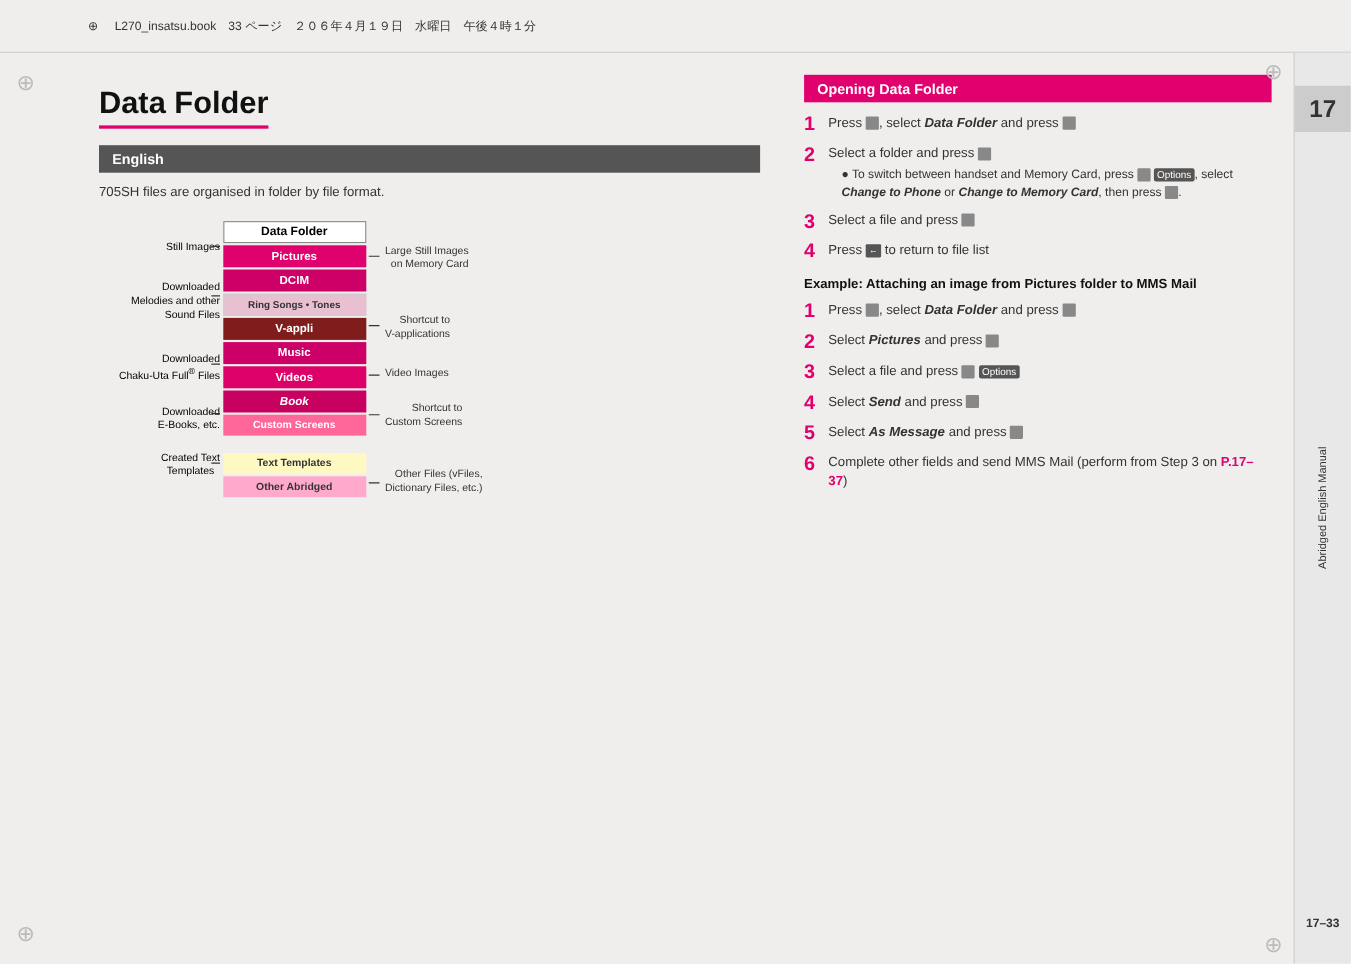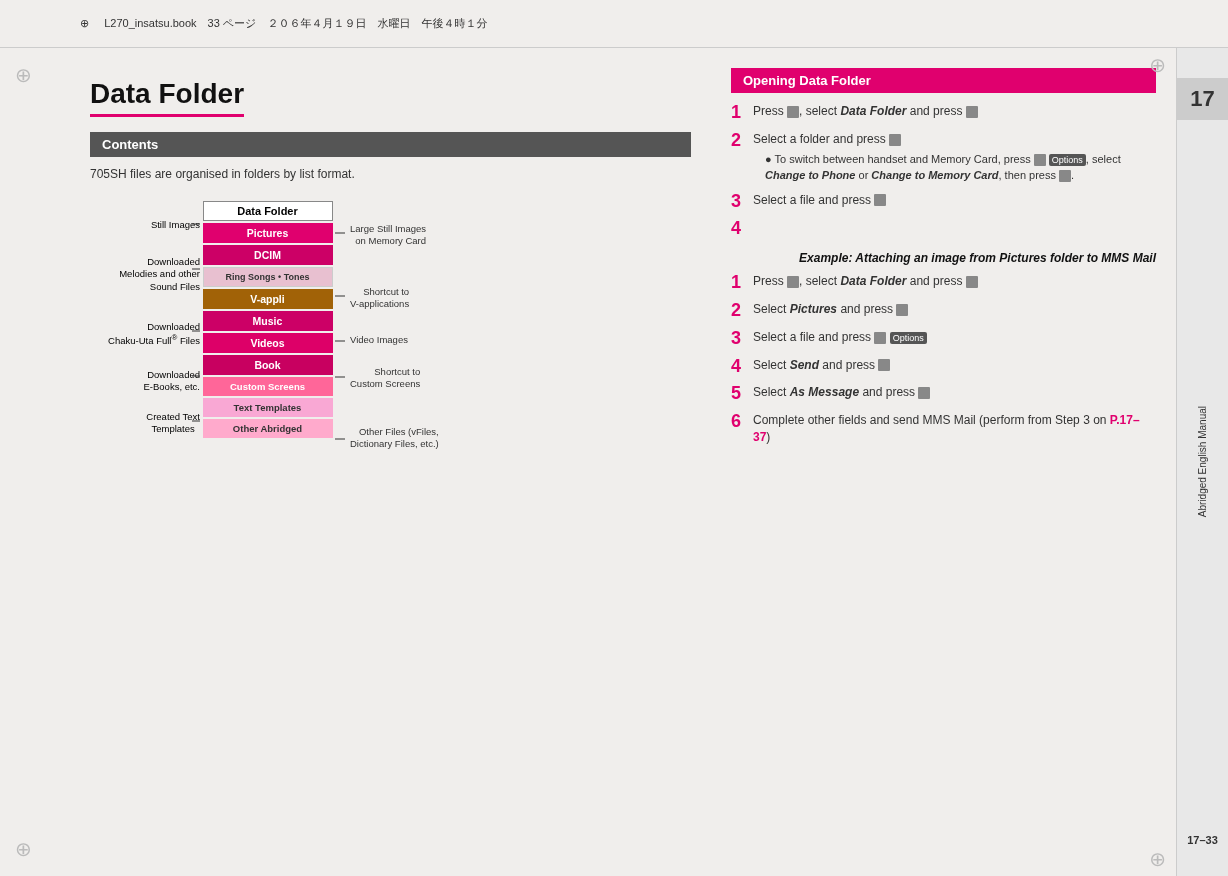--- a/index.html
+++ b/index.html
@@ -149,26 +149,24 @@
       font-size: 12px;
       color: #333;
       flex: 1;
       line-height: 1.4;
     }
     .step-text .bold { font-weight: bold; font-style: italic; }
 
     
     .example-heading {
       font-size: 12px;
-      font-style: italic;
       font-weight: bold;
       color: #111;
       margin-bottom: 8px;
       margin-top: 5px;
-      text-align: right;
     }
 
     .folder-box-title {
       background: white;
       border: 1.5px solid #888;
       padding: 3px 12px;
       font-size: 11px;
       font-weight: bold;
       text-align: center;
       width: 130px;
@@ -178,26 +176,26 @@
       padding: 4px 0;
       font-size: 10.5px;
       font-weight: bold;
       text-align: center;
       width: 130px;
       color: white;
     }
     .fb-pictures { background: #e0006e; }
     .fb-dcim { background: #cc0066; }
     .fb-ring { background: #d9a0b0; color: #333; border: 1px solid #ccc; }
-    .fb-vappli { background: #a16207; }
+    .fb-vappli { background: #7f1d1d; }
     .fb-music { background: #cc0066; }
     .fb-videos { background: #dd0068; }
-    .fb-book { background: #c80060; }
+    .fb-book { background: #c80060; font-style: italic; }
     .fb-custom { background: #ff6699; }
-    .fb-text { background: #f9a8d4; color: #333; }
+    .fb-text { background: #fef9c3; color: #333; margin-top: 14px; }
     .fb-other { background: #ffaacc; color: #333; }
 
     
     .diag-container {
       position: relative;
       display: flex;
       margin-top: 10px;
     }
 
     .diag-left {
@@ -251,23 +249,23 @@
 <div class="main-content">
 
   <div class="left-column">
 
     <div style="position:absolute; top:15px; left:15px; font-size:20px; color:#bbb;">⊕</div>
     <div style="position:absolute; bottom:15px; left:15px; font-size:20px; color:#bbb;">⊕</div>
 
     <div style="margin-left:30px;">
       <h1 class="page-title">Data Folder</h1>
 
-      <div class="section-header">Contents</div>
-
-      <p class="contents-text">705SH files are organised in folders by list format.</p>
+      <div class="section-header">English</div>
+
+      <p class="contents-text">705SH files are organised in folder by file format.</p>
 
       
       <div class="diag-container" style="position:relative;">
 
         <div class="diag-left" style="position:relative; min-height: 300px;">
           <span style="position:absolute; top:18px; right:0; font-size:9.5px; text-align:right; line-height:1.3;">Still Images</span>
           <span style="position:absolute; top:55px; right:0; font-size:9.5px; text-align:right; line-height:1.3;">Downloaded<br>Melodies and other<br>Sound Files</span>
           <span style="position:absolute; top:120px; right:0; font-size:9.5px; text-align:right; line-height:1.3;">Downloaded<br>Chaku-Uta Full<sup>®</sup> Files</span>
           <span style="position:absolute; top:168px; right:0; font-size:9.5px; text-align:right; line-height:1.3;">Downloaded<br>E-Books, etc.</span>
           <span style="position:absolute; top:210px; right:0; font-size:9.5px; text-align:center; line-height:1.3;">Created Text<br>Templates</span>
@@ -352,20 +350,23 @@
 
         <div class="step-row">
           <span class="step-num">3</span>
           <span class="step-text">
             Select a file and press <span style="display:inline-block;width:12px;height:12px;background:#888;border-radius:1px;vertical-align:middle;"></span>
           </span>
         </div>
 
         <div class="step-row">
           <span class="step-num">4</span>
+          <span class="step-text">
+            Press <span style="display:inline-block;width:14px;height:12px;background:#555;border-radius:1px;vertical-align:middle;font-size:8px;text-align:center;color:white;line-height:12px;">←</span> to return to file list
+          </span>
         </div>
       </div>
     </div>
 
     <div>
 
       <p class="example-heading">Example: Attaching an image from Pictures folder to MMS Mail</p>
 
       <div class="steps-container">
 

